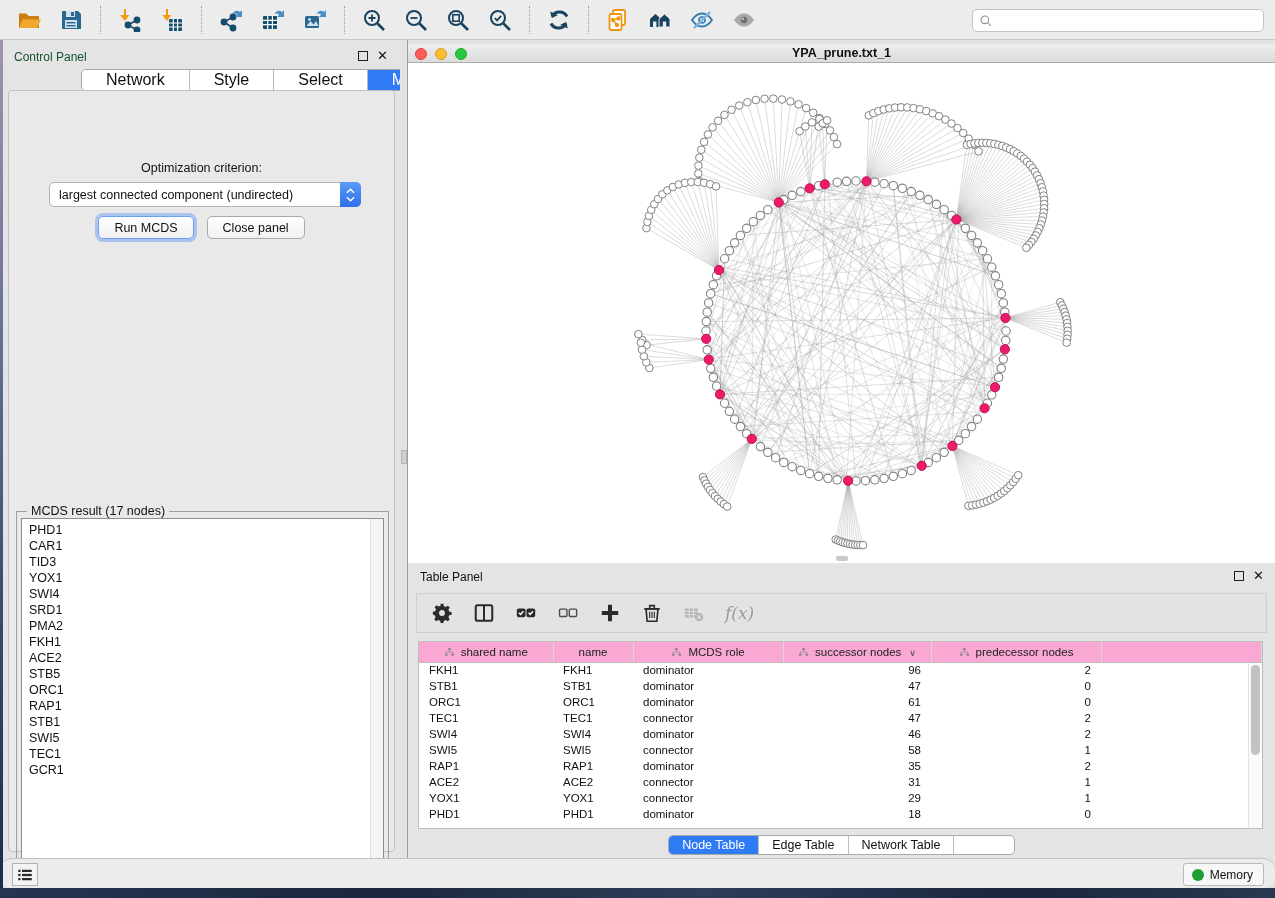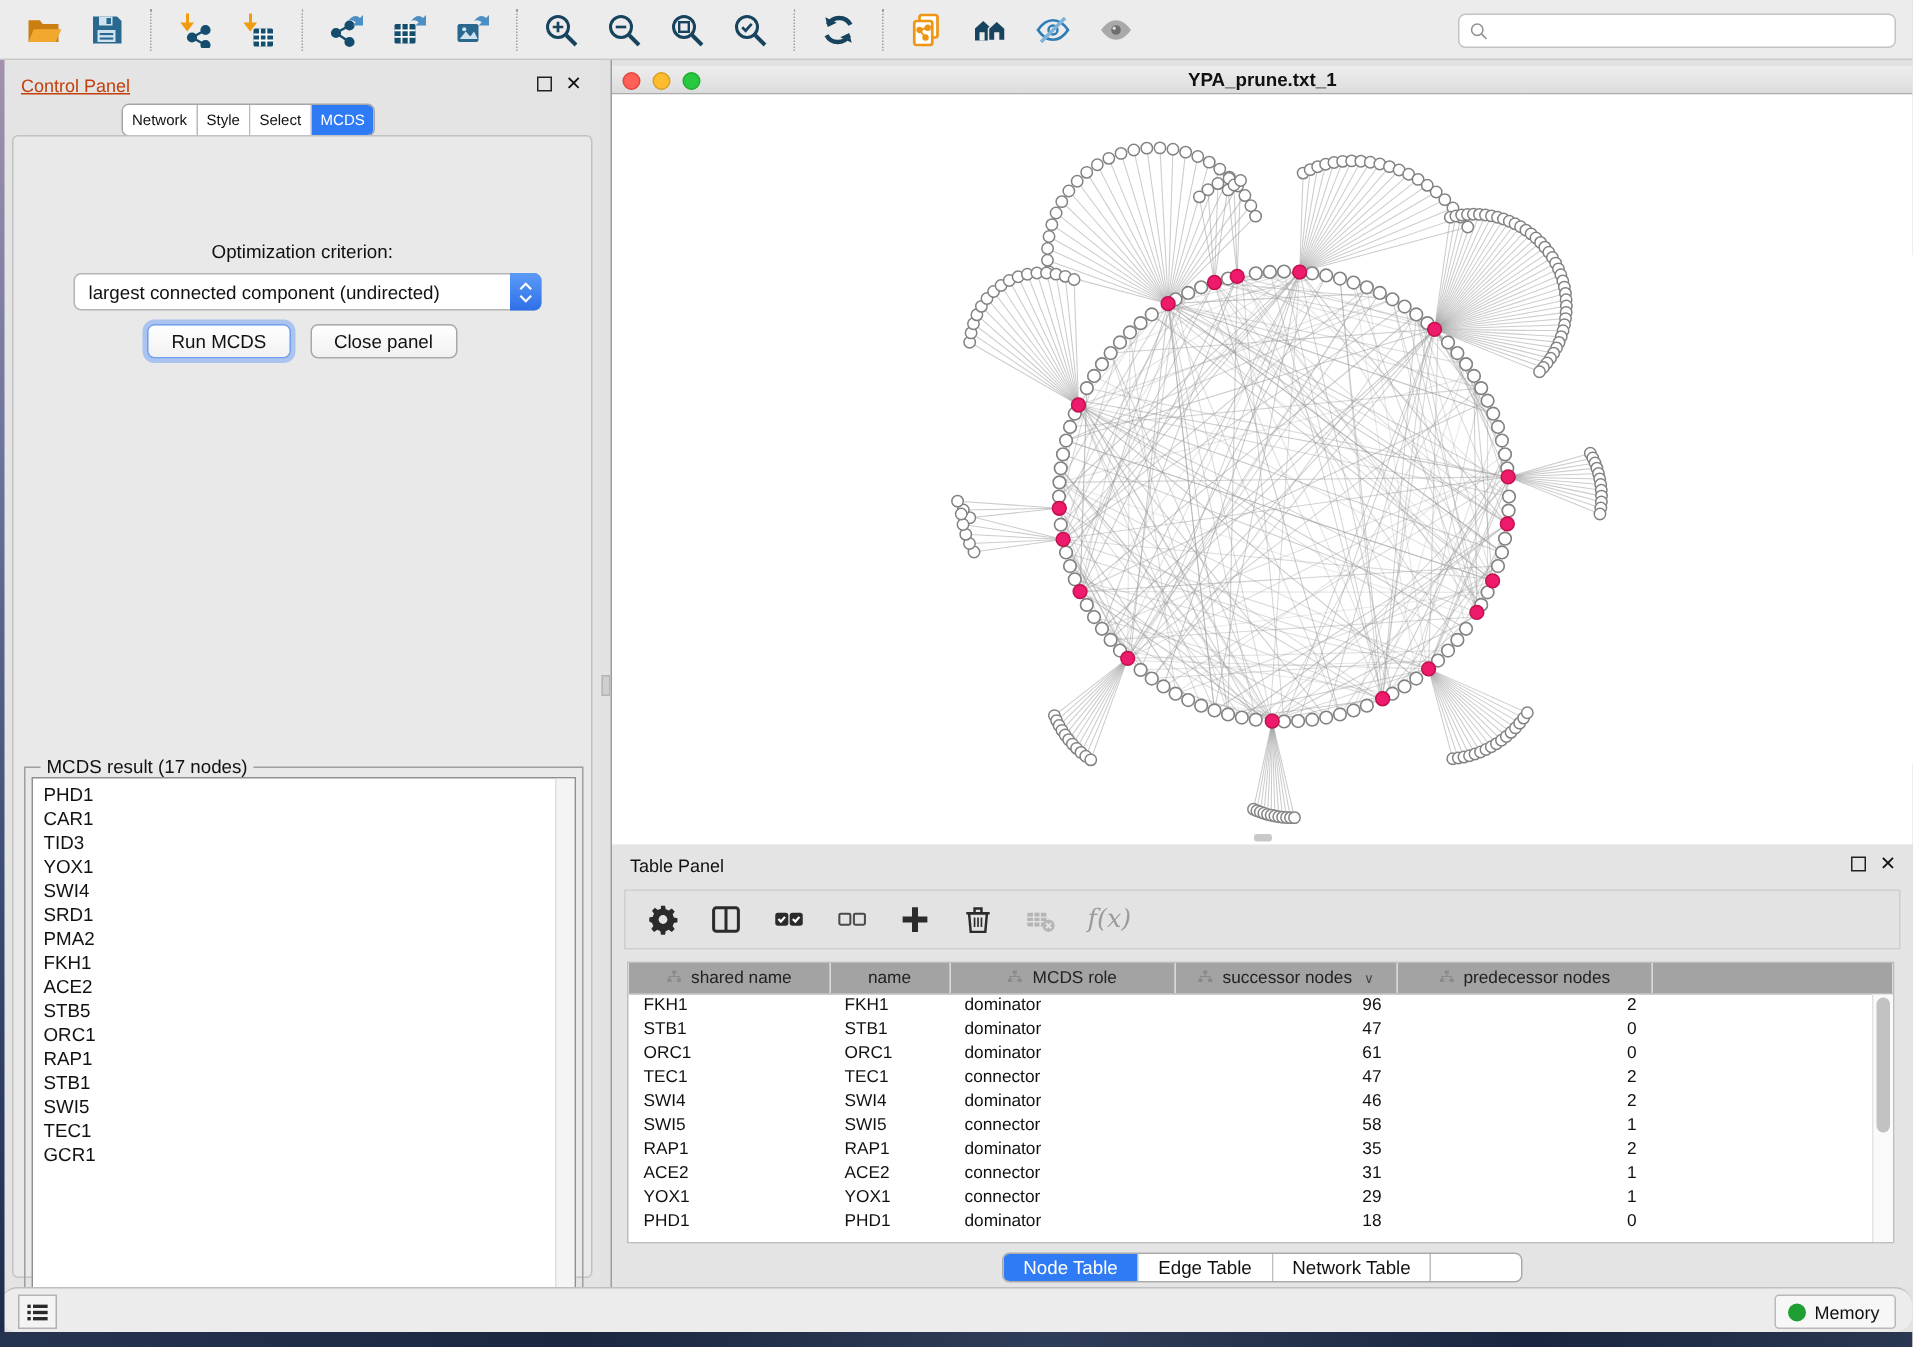--- a/index.html
+++ b/index.html
@@ -19,28 +19,28 @@
   .tbtn { width:30px; height:30px; display:flex; align-items:center; justify-content:center; margin:0 6px; }
   .tbtn svg { width:24px; height:24px; }
   .tsep { width:1px; height:28px; margin:0 8px; border-left:1px dotted #9f9f9f; }
   .searchbox { position:absolute; right:11px; top:9px; width:292px; height:23px; background:#fff;
                border:1px solid #c3c3c3; border-radius:5px; display:flex; align-items:center; padding-left:6px; }
   .searchbox svg { width:14px; height:14px; }
   .searchbox input { border:none; outline:none; flex:1; height:100%; font-size:12px; background:transparent; }
 
   
   .cpanel { position:absolute; left:3px; top:40px; width:397px; height:818px; background:#e4e4e4; }
-  .cpanel-title { position:absolute; left:11px; top:10px; font-size:12px; color:#c2410c;text-decoration:underline; }
+  .cpanel-title { position:absolute; left:11px; top:10px; font-size:12px; color:#14532d; }
   .panel-winbtns { position:absolute; display:flex; gap:9px; align-items:center; }
   .wb-float { width:10px; height:10px; border:1.5px solid #222; background:transparent; }
   .wb-close { font-size:13px; font-weight:bold; color:#111; line-height:10px; }
 
   .ctabs { position:absolute; left:78px; top:29px; display:flex; border:1px solid #a6a6a6;
            border-radius:5px; overflow:hidden; background:#fff; height:22px; }
-  .ctab { padding:0 6px; display:flex; align-items:center; font-size:10px; color:#111;
+  .ctab { padding:0 24px; display:flex; align-items:center; font-size:16px; color:#111;
           border-right:1px solid #b9b9b9; background:#fff; }
   .ctab:last-child { border-right:none; }
   .ctab.sel { background:#2f7bf5; color:#fff; border-right:none; }
 
   .cpanel-inner { position:absolute; left:5px; top:50px; width:387px; height:762px;
                   background:#e9e9e9; border:1px solid #c2c2c2; border-radius:4px; }
   .opt-label { position:absolute; left:0; right:0; top:70px; text-align:center; font-size:12.5px; color:#111; }
   .opt-select { position:absolute; left:40px; top:91px; width:312px; height:25px; background:#fff;
                 border:1px solid #b4b4b4; border-radius:5px; display:flex; align-items:center; }
   .opt-select .val { flex:1; padding-left:9px; font-size:12.5px; color:#111; white-space:nowrap; }
@@ -86,21 +86,21 @@
   .tpanel-title { position:absolute; left:12px; top:7px; font-size:12px; color:#111; }
   .ttoolbar { position:absolute; left:8px; top:30px; right:8px; height:40px; background:#e3e3e3;
               border:1px solid #cfcfcf; display:flex; align-items:center; padding-left:14px; }
   .ttbtn { width:30px; height:30px; margin-right:12px; display:flex; align-items:center; justify-content:flex-start; }
   .ttbtn svg { width:22px; height:22px; }
   .fx { font-family:"DejaVu Serif","Liberation Serif",serif; font-style:italic; font-size:17px; color:#9b9b9b; }
 
   .ntable { position:absolute; left:10px; top:78px; width:845px; height:188px; background:#fff;
             border:1px solid #bdbdbd; overflow:hidden; }
   table.grid { border-collapse:collapse; width:100%; table-layout:fixed; }
-  table.grid th { height:20px; background:#a3a3a3; border-bottom:1px solid #bdbdbd;
+  table.grid th { height:20px; background:#f9a8d4; border-bottom:1px solid #bdbdbd;
                   border-right:1px solid #d8d8d8; font-weight:normal; font-size:11.5px; color:#222;
                   text-align:center; position:relative; white-space:nowrap; overflow:hidden;}
   table.grid th .hicon { display:inline-block; vertical-align:-2px; margin-right:6px; }
   table.grid th .chev { font-size:9px; color:#444; margin-left:8px; }
   table.grid td { height:16px; font-size:11.5px; color:#111; padding:0 10px; white-space:nowrap; overflow:hidden; }
   td.num { text-align:right; padding-right:14px; }
   .tscroll { position:absolute; top:21px; right:0; width:14px; bottom:0; background:#fafafa; border-left:1px solid #e3e3e3; }
   .tscroll .thumb { position:absolute; left:2px; top:2px; width:9px; height:90px; background:#c2c2c2; border-radius:5px; }
 
   .btabs { position:absolute; left:0; right:0; top:272px; display:flex; justify-content:center; }

